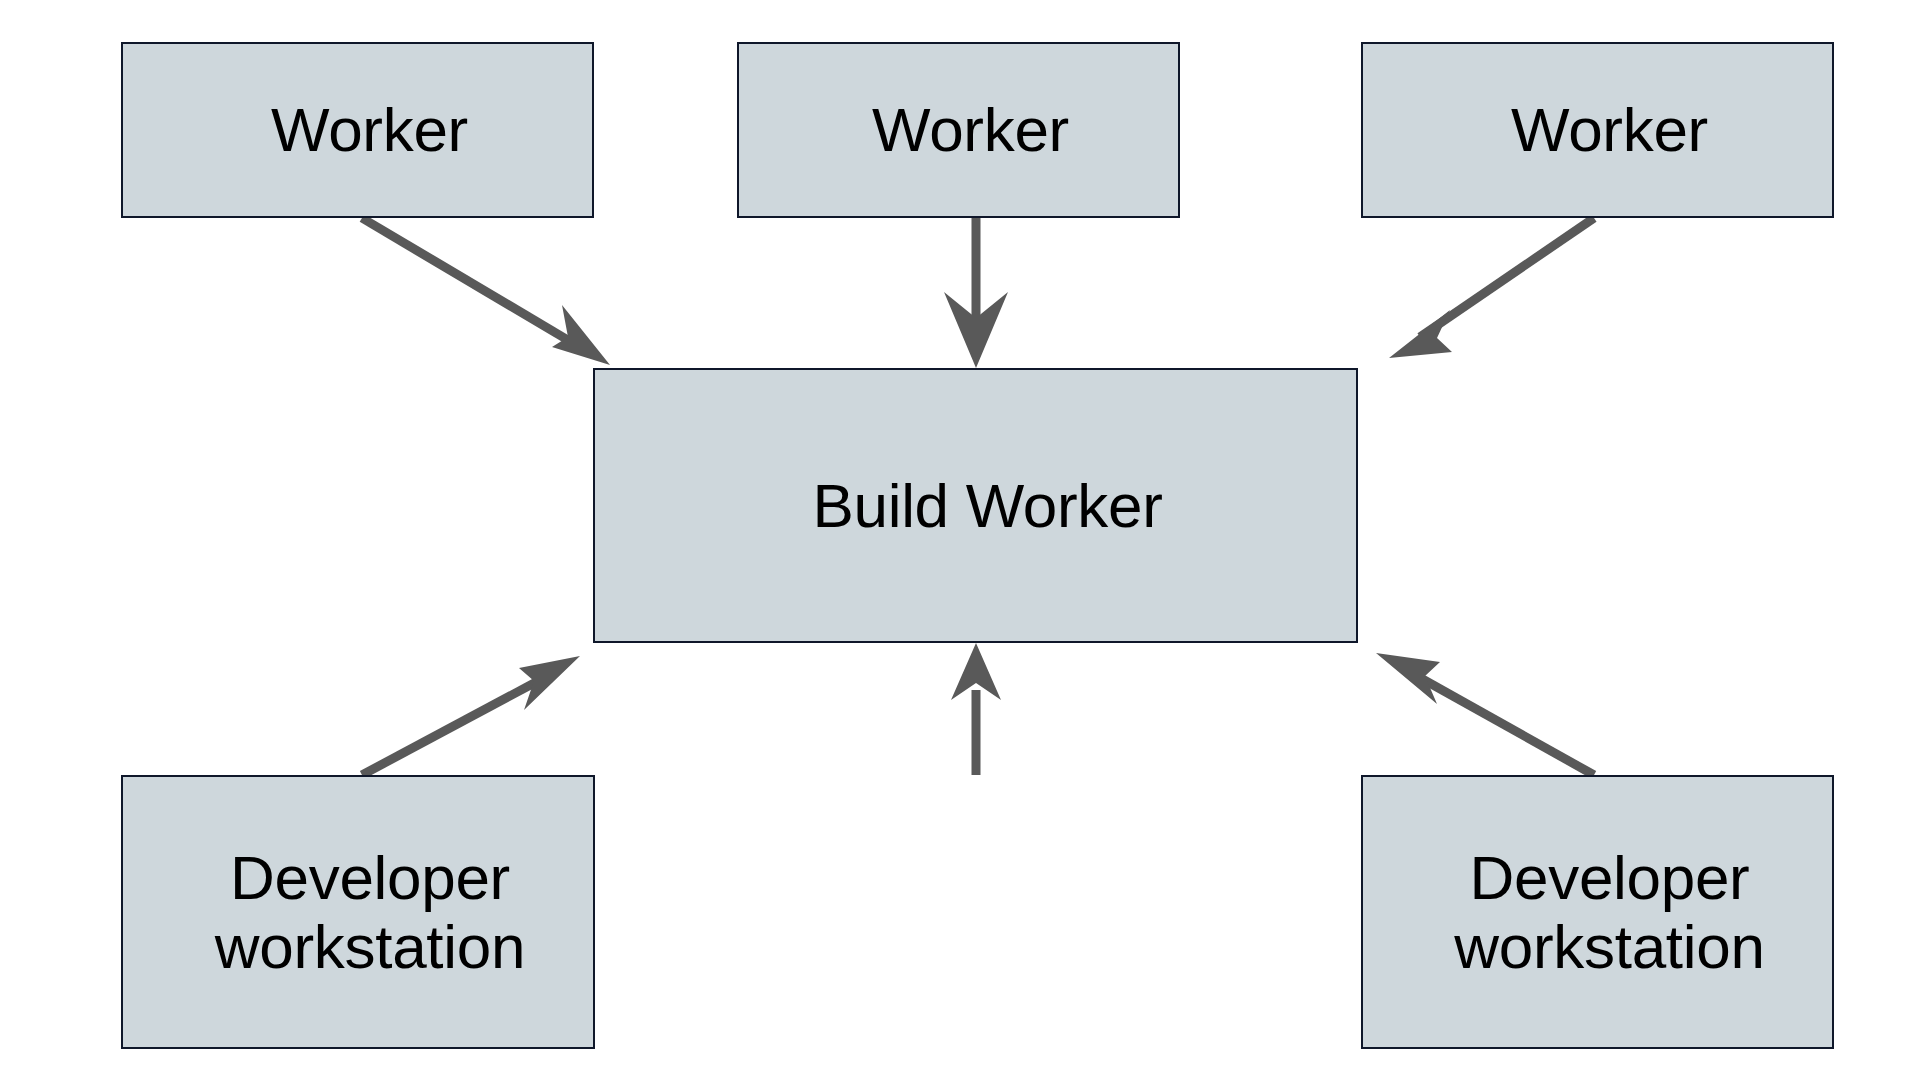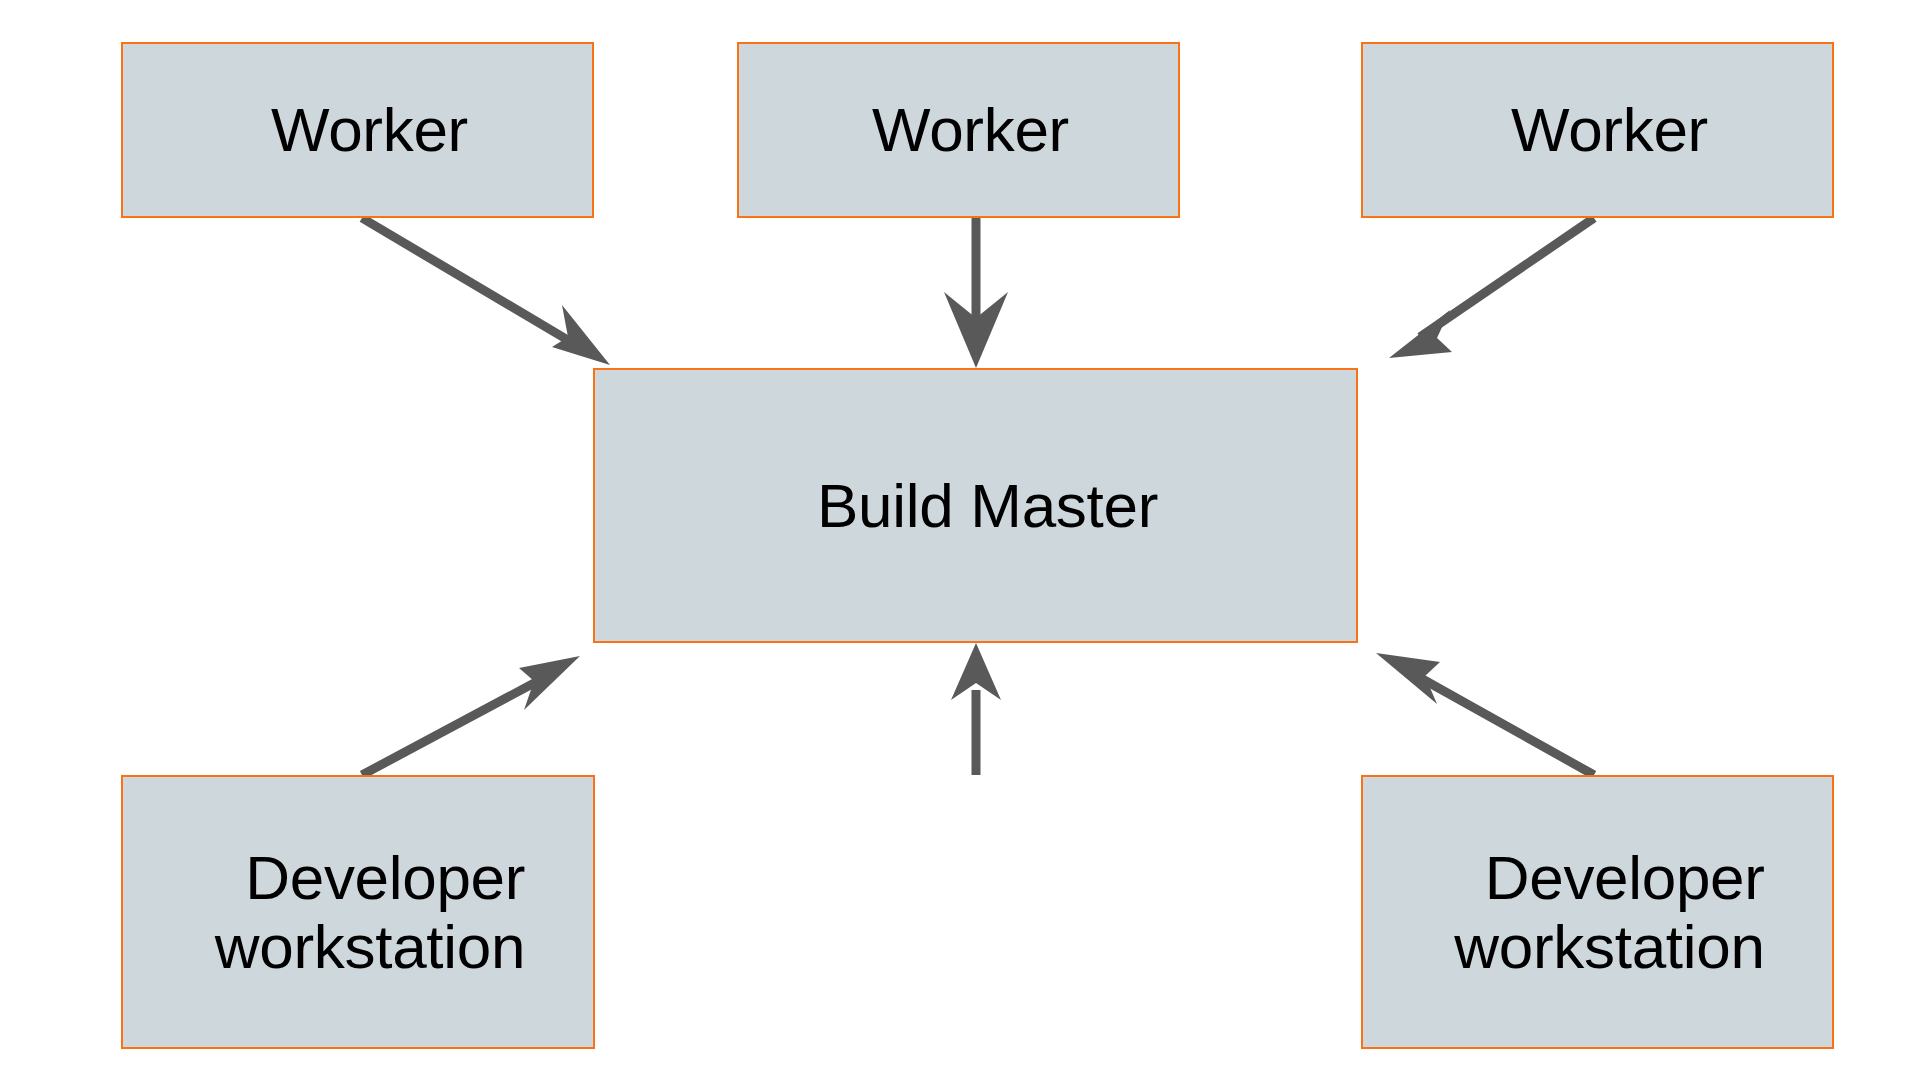--- a/index.html
+++ b/index.html
@@ -24,25 +24,25 @@
     left: 0;
     top: 0;
     width: 1910px;
     height: 1090px;
     pointer-events: none;
   }
   .node {
     position: absolute;
     box-sizing: border-box;
     background: #ced7dc;
-    border: 2px solid #f97316;
+    border: 2px solid #0f172a;
     display: flex;
     align-items: center;
     justify-content: center;
-    text-align: right;
+    text-align: center;
     color: #000000;
     font-family: "Liberation Sans", sans-serif;
     font-weight: 400;
     line-height: 1.12;
     letter-spacing: -0.3px;
     padding-left: 24px;
   }
   .node .label {
     display: block;
     white-space: pre-line;
@@ -101,21 +101,21 @@
 
   <div class="node node-worker-2">
     <span class="label">Worker</span>
   </div>
 
   <div class="node node-worker-3">
     <span class="label">Worker</span>
   </div>
 
   <div class="node node-build-master">
-    <span class="label">Build Master</span>
+    <span class="label">Build Worker</span>
   </div>
 
   <div class="node node-dev-1">
     <span class="label">Developer
 workstation</span>
   </div>
 
 
   <div class="node node-dev-2">
     <span class="label">Developer

